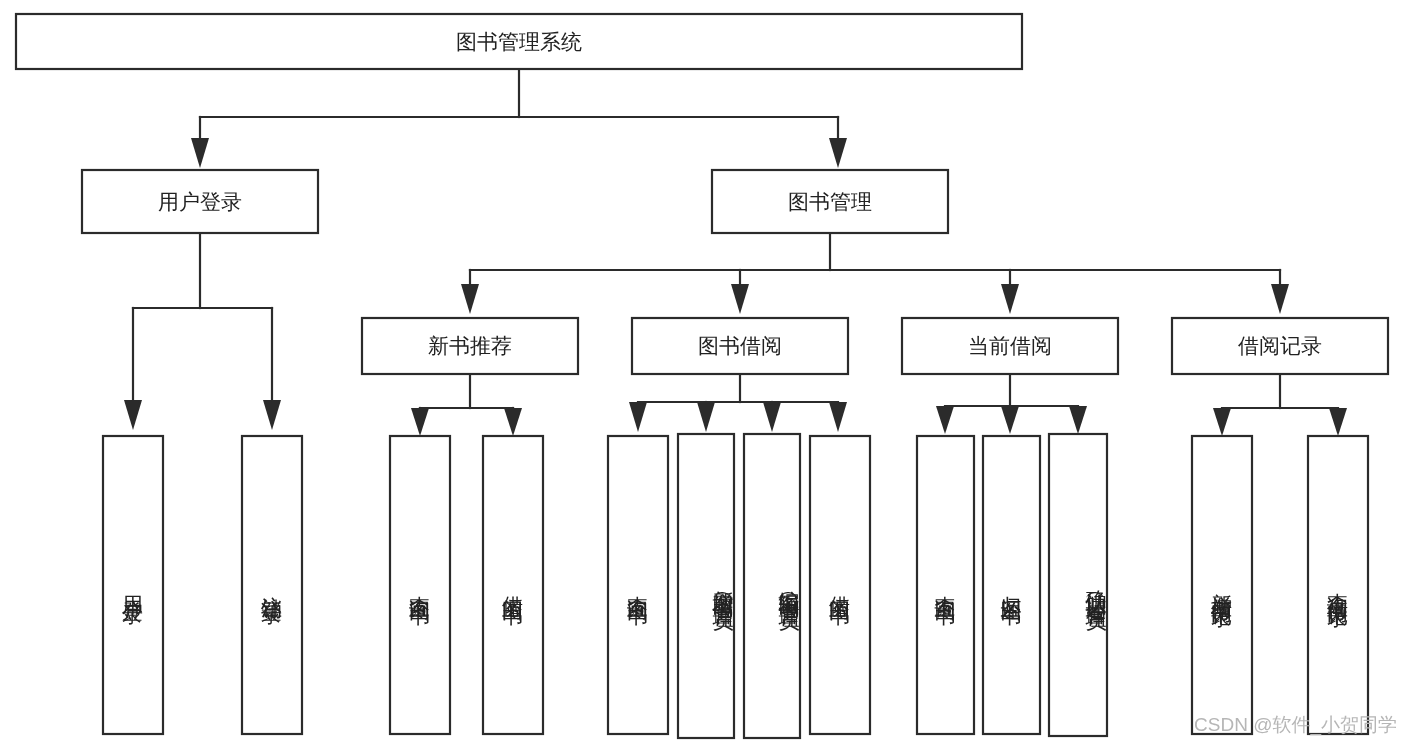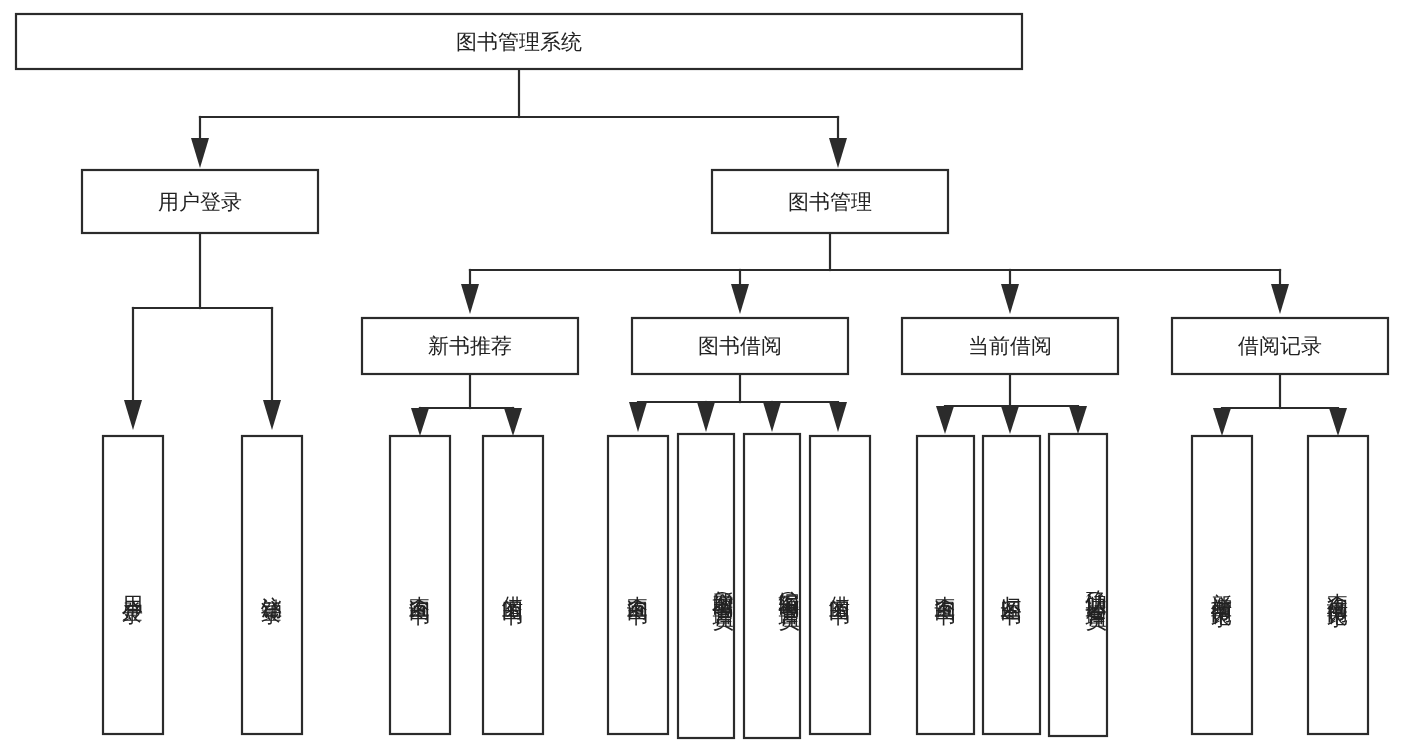--- a/index.html
+++ b/index.html
@@ -203,14 +203,15 @@
   <div class="node-label-v" style="left:917px; top:436px; width:57px; height:298px; display:flex; align-items:center; justify-content:center;">查询图书</div>
 
   <div class="node-label-v" style="left:983px; top:436px; width:57px; height:298px; display:flex; align-items:center; justify-content:center;">归还图书</div>
 
   <div class="node-label-v" style="left:1049px; top:440px; width:58px; height:292px; display:flex; align-items:flex-start; justify-content:center;">确认归还（管理员）</div>
 
   <div class="node-label-v" style="left:1192px; top:436px; width:60px; height:298px; display:flex; align-items:center; justify-content:center;">新增借阅记录</div>
 
   <div class="node-label-v" style="left:1308px; top:436px; width:60px; height:298px; display:flex; align-items:center; justify-content:center;">查询借阅记录</div>
 
+  <div class="watermark">CSDN @软件_小贺同学</div>
 
 </div>
 
 </body></html>

